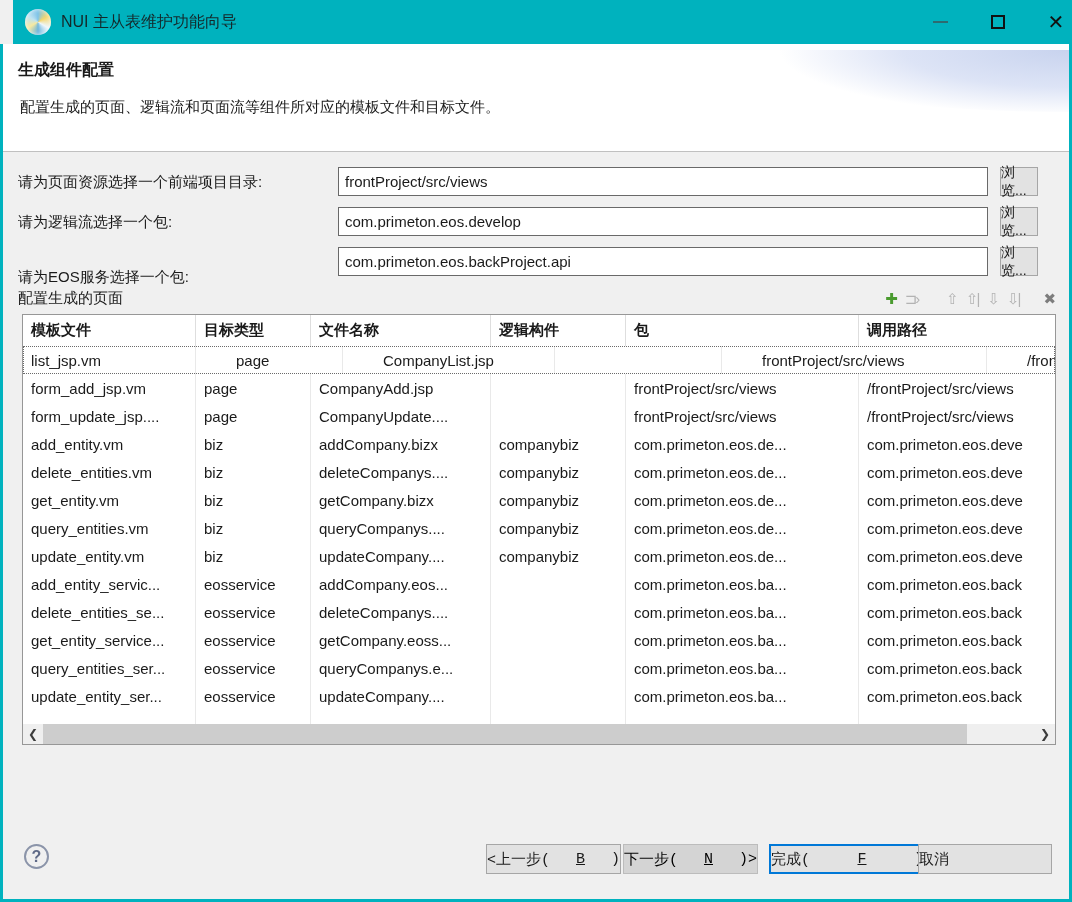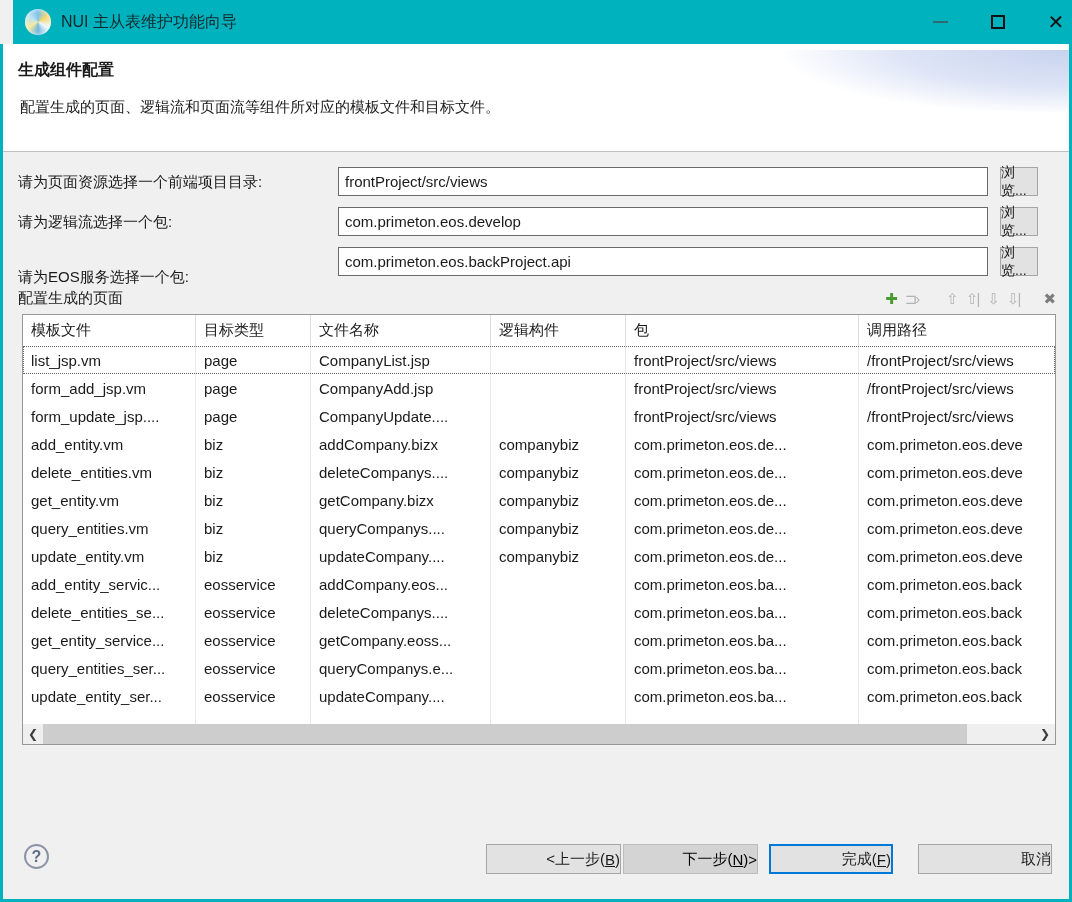--- a/index.html
+++ b/index.html
@@ -47,42 +47,42 @@
   .tbicon { font-size:15px; line-height:20px; margin-left:9px; color:#4a9b2f; font-weight:bold; letter-spacing:-2px; }
   .tbicon.disabled { color:#b3b3b3; font-weight:normal; }
   .tbicon:nth-child(3){ margin-left:28px; }
   .tbicon:nth-child(7){ margin-left:24px; color:#7d7d7d; font-weight:bold; }
   
   .tablebox { position:absolute; left:22px; top:314px; width:1034px; height:431px;
     background:#fff; border:1px solid #979797; display:flex; flex-direction:column; }
   .thead { display:flex; height:31px; flex:0 0 31px; }
   .trow { display:flex; height:28px; flex:0 0 28px; }
   .trow.filler { flex:1 1 auto; height:auto; }
-  .trow.selected { outline:1px dotted #6b6b6b; outline-offset:-1px; }
+  .trow.selected { outline:1px dotted #6b6b6b; outline-offset:-1px;gap:32px; }
   .tcell { padding:0 4px 0 8px; white-space:nowrap; overflow:hidden;
     border-right:1px solid #e9e9e9; display:flex; align-items:center; }
-  .th { border-right:1px solid #dedede; }
+  .th { border-right:1px solid #dedede;font-weight:bold; }
   .c0{width:173px;} .c1{width:115px;} .c2{width:180px;} .c3{width:135px;} .c4{width:233px;} .c5{flex:1; border-right:none;}
   
   .hscroll { flex:0 0 20px; position:relative; background:#efefef; }
   .sb-arrow { position:absolute; top:0; width:20px; height:20px; display:flex;
     align-items:center; justify-content:center; font-size:12px; color:#3c3c3c; }
   .sb-arrow.left { left:0; } .sb-arrow.right { right:0; }
   .sb-thumb { position:absolute; top:0; left:20px; height:20px; width:calc(100% - 108px); background:#cdcdcd; }
   
   .helpbtn { position:absolute; left:24px; top:844px; width:25px; height:25px;
     border:2px solid #8b94a9; border-radius:50%; color:#5f6a87; font-size:16px; font-weight:bold;
     display:flex; align-items:center; justify-content:center; }
   .fbtn { position:absolute; top:844px; height:30px; background:#e2e2e2;
-    border:1px solid #a6a6a6; display:flex; align-items:center; justify-content:flex-end;
-    font-size:15px; color:#1a1a1a; }
+    border:1px solid #a6a6a6; display:flex; align-items:center; justify-content:space-between;
+    font-size:15px; color:#1a1a1a;font-family:Liberation Mono, monospace; }
   .fbtn u { text-decoration:underline; }
   .fbtn.back { left:486px; width:135px; }
   .fbtn.next { left:623px; width:135px; background:#d4d4d4; border-color:#bcbcbc; color:#000000; }
-  .fbtn.finish { left:769px; width:124px; border:2px solid #0078d7; }
+  .fbtn.finish { left:769px; width:156px; border:2px solid #0078d7; }
   .fbtn.cancel { left:918px; width:134px; }
 </style>
 </head>
 <body>
 
 <div class="titlebar">
   <div class="applogo"></div>
   <div class="wtitle">NUI 主从表维护功能向导</div>
   <div class="wctrls">
     <div class="wbtn">

